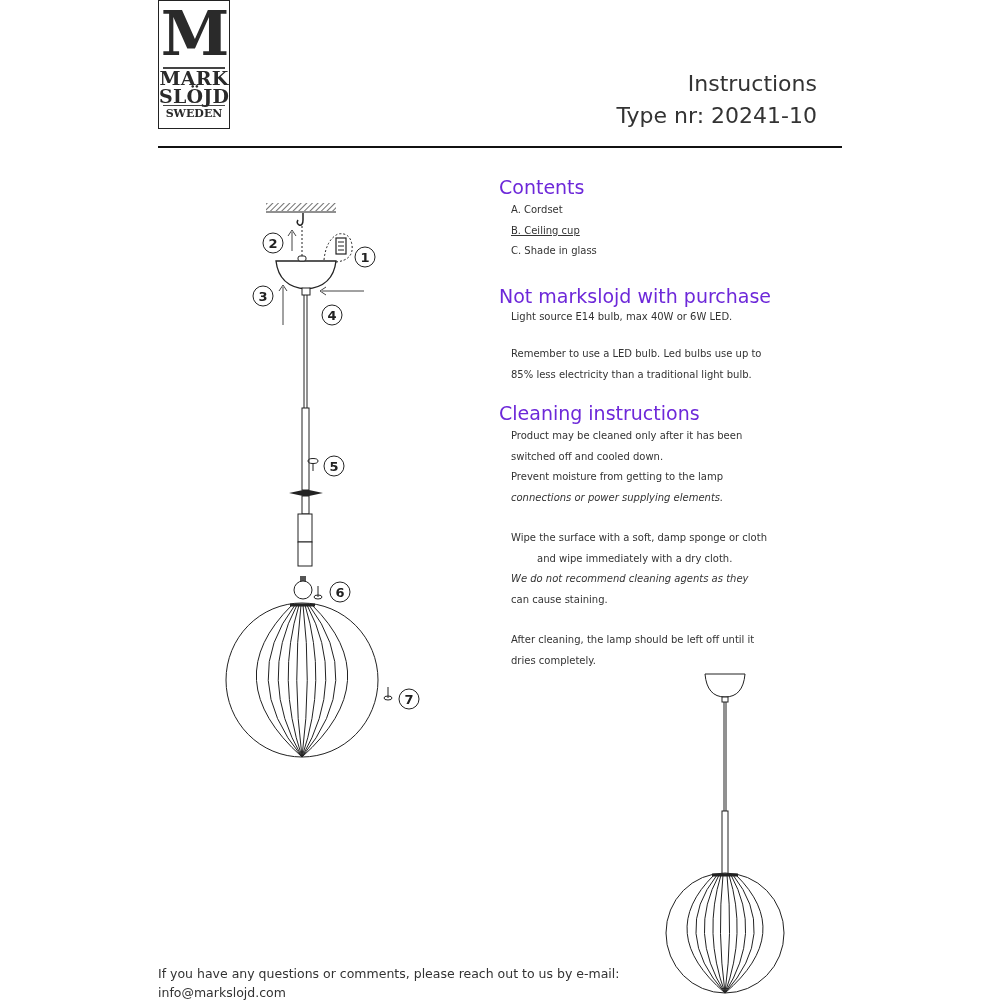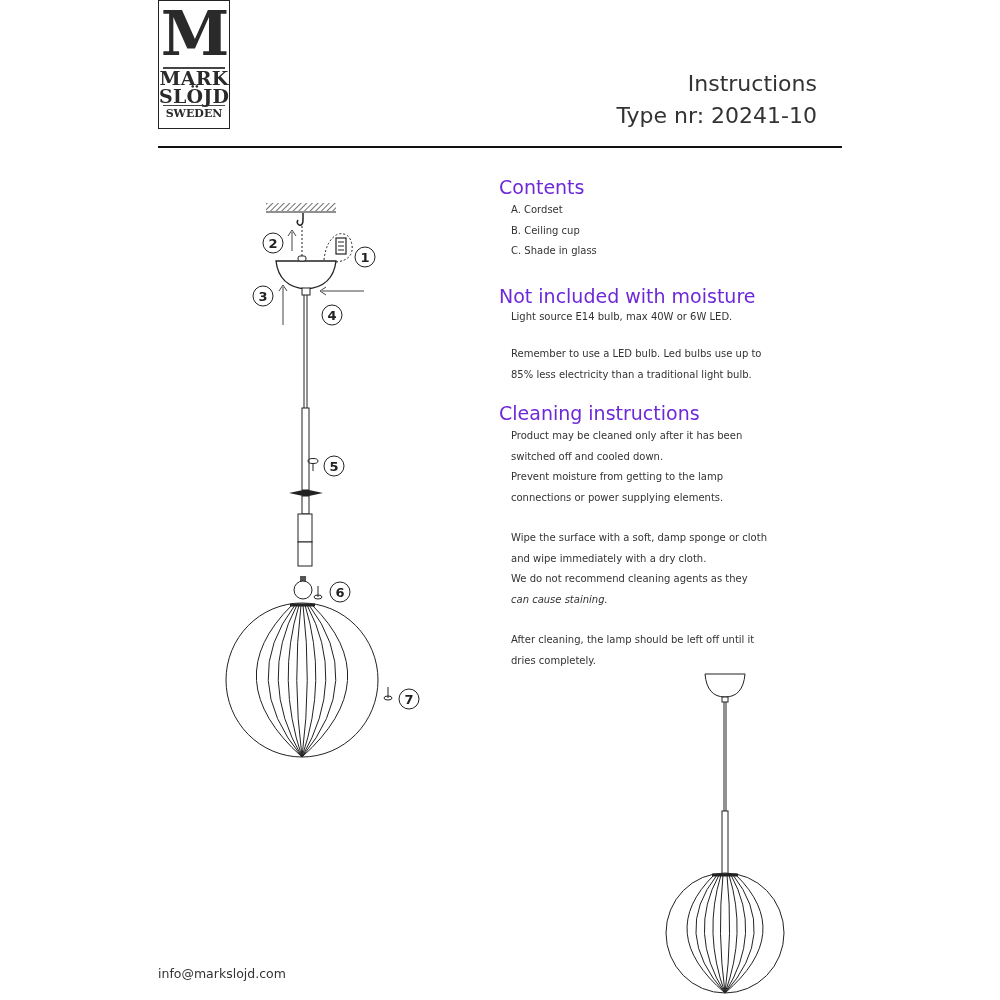--- a/index.html
+++ b/index.html
@@ -28,37 +28,37 @@
   <div class="rule"></div>
   <div class="s">SWEDEN</div>
 </div>
 
 <div class="hdr" style="top:71px;">Instructions</div>
 <div class="hdr" style="top:103px;">Type nr: 20241-10</div>
 <div class="hr"></div>
 
 <div class="h2" style="top:176px;">Contents</div>
 <div class="p" style="top:200px;">A. Cordset</div>
-<div class="p" style="top:220.5px;">B. Ceiling cup</div>
+<div class="p" style="top:220.5px;text-decoration:underline;">B. Ceiling cup</div>
 <div class="p" style="top:241px;">C. Shade in glass</div>
 
-<div class="h2" style="top:285px;">Not included with moisture</div>
+<div class="h2" style="top:285px;">Not markslojd with purchase</div>
 <div class="p" style="top:307px;">Light source E14 bulb, max 40W or 6W LED.</div>
 <div class="p" style="top:344px;">Remember to use a LED bulb. Led bulbs use up to</div>
 <div class="p" style="top:364.5px;">85% less electricity than a traditional light bulb.</div>
 
 <div class="h2" style="top:402px;">Cleaning instructions</div>
 <div class="p" style="top:426px;">Product may be cleaned only after it has been</div>
 <div class="p" style="top:446.5px;">switched off and cooled down.</div>
 <div class="p" style="top:467px;">Prevent moisture from getting to the lamp</div>
-<div class="p" style="top:487.5px;">connections or power supplying elements.</div>
+<div class="p" style="top:487.5px;font-style:italic;">connections or power supplying elements.</div>
 <div class="p" style="top:528px;">Wipe the surface with a soft, damp sponge or cloth</div>
-<div class="p" style="top:548.5px;">and wipe immediately with a dry cloth.</div>
-<div class="p" style="top:569px;">We do not recommend cleaning agents as they</div>
-<div class="p" style="top:589.5px;font-style:italic;">can cause staining.</div>
+<div class="p" style="top:548.5px;margin-left:26px;">and wipe immediately with a dry cloth.</div>
+<div class="p" style="top:569px;font-style:italic;">We do not recommend cleaning agents as they</div>
+<div class="p" style="top:589.5px;">can cause staining.</div>
 <div class="p" style="top:630px;">After cleaning, the lamp should be left off until it</div>
 <div class="p" style="top:650.5px;">dries completely.</div>
 
 <svg width="1000" height="1000">
   <defs>
     <pattern id="hatch" width="4" height="4" patternUnits="userSpaceOnUse" patternTransform="rotate(45)">
       <line x1="0" y1="0" x2="0" y2="4" stroke="#333" stroke-width="1.4"></line>
     </pattern>
   </defs>
 
@@ -175,14 +175,15 @@
     <path d="M719 875 Q687 933 725 993"></path>
       <path d="M731 875 Q763 933 725 993"></path>
     <path d="M721 875 Q703 933 725 993"></path>
       <path d="M729 875 Q747 933 725 993"></path>
     <path d="M723 875 Q717 933 725 993"></path>
       <path d="M727 875 Q733 933 725 993"></path>
   </g>
 </svg>
 
 <div class="foot">
+  <div>If you have any questions or comments, please reach out to us by e-mail:</div>
   <div>info@markslojd.com</div>
 </div>
 
 </body></html>

